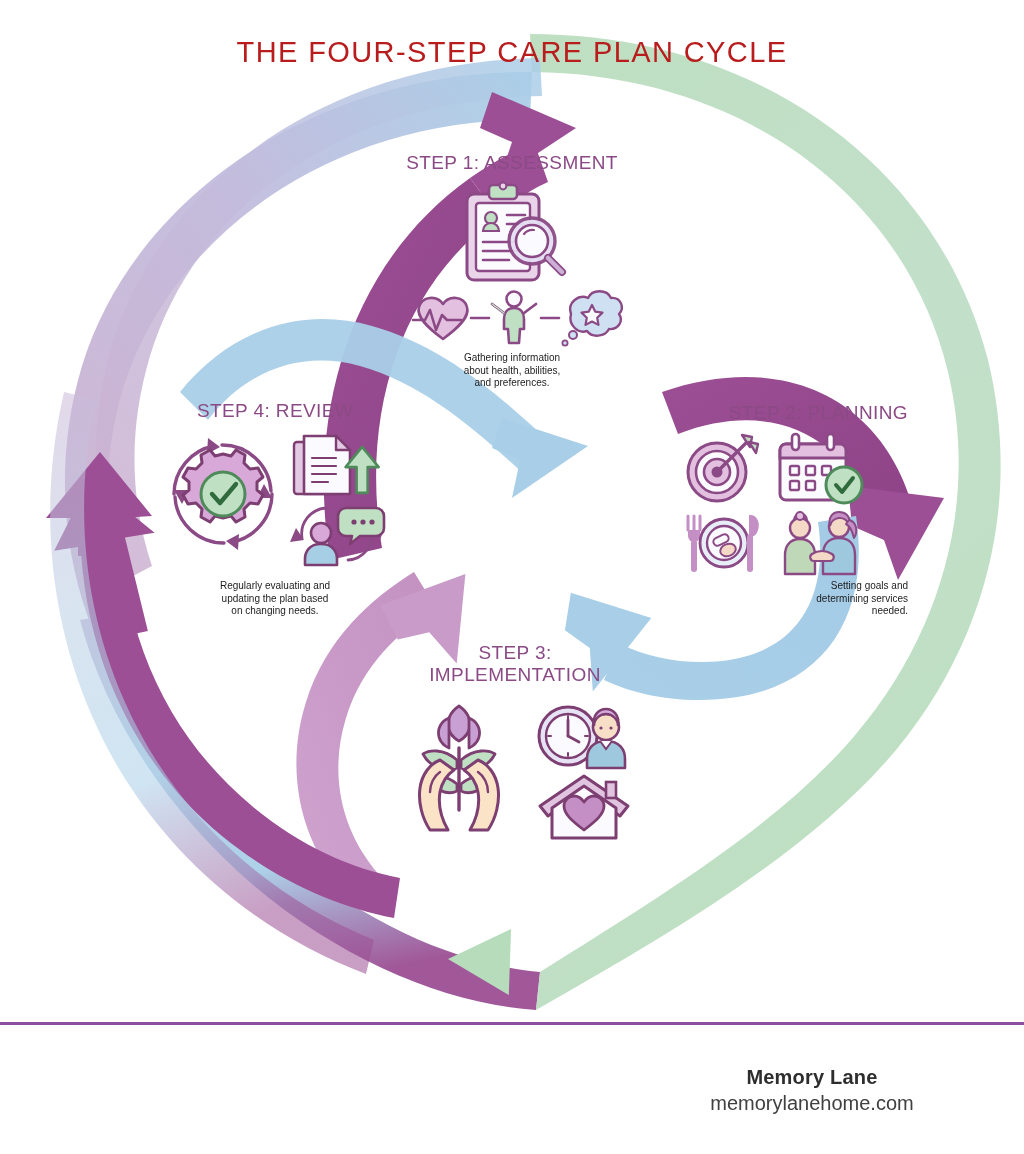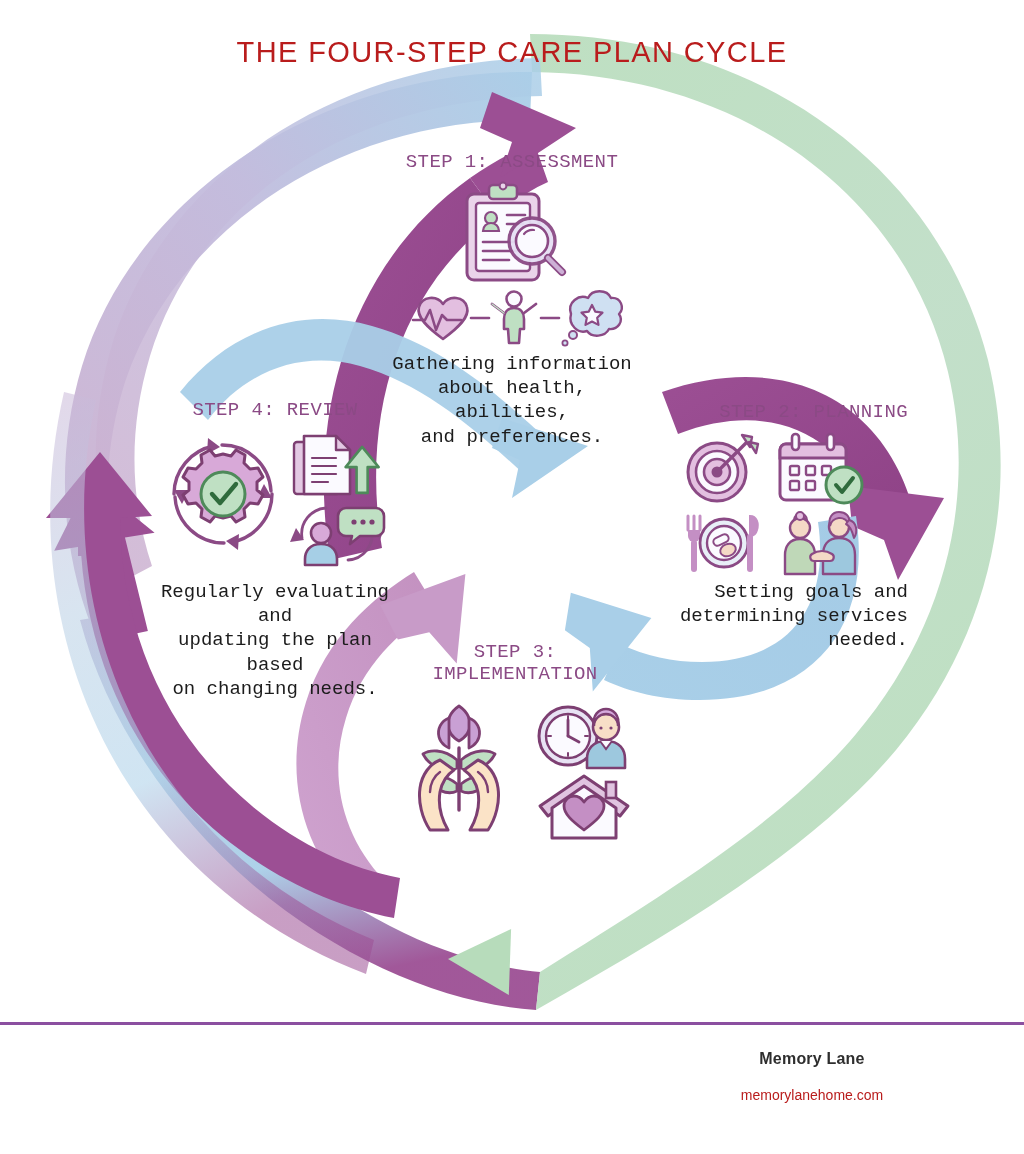--- a/index.html
+++ b/index.html
@@ -16,32 +16,32 @@
   .title{
     position:absolute;top:36px;left:0;width:1024px;
     text-align:center;
     font-size:29px;
     letter-spacing:1.4px;
     color:#b91c1c;
     font-weight:400;
     z-index:30;
   }
 
-  .step{position:absolute;z-index:25;text-align:center;font-family:Liberation Mono, monospace;}
+  .step{position:absolute;z-index:25;text-align:center;}
   .step-title{
     color:#8b4a85;
     font-size:19px;
     letter-spacing:.4px;
     line-height:1.15;
     margin-bottom:8px;
     white-space:pre-line;
   }
   .step-desc{
     color:#1c1c1c;
-    font-size:19px;
+    font-size:10px;
     line-height:1.28;
     margin-top:6px;
   }
   .icons{display:flex;justify-content:center;align-items:center;}
 
   
   #step1{left:382px;top:152px;width:260px;}
   #step2{left:640px;top:402px;width:268px;text-align:right;}
   #step3{left:383px;top:642px;width:264px;}
   #step4{left:148px;top:400px;width:254px;}
@@ -49,22 +49,22 @@
   
   .divider{
     position:absolute;left:0;top:1022px;width:1024px;height:3px;
     background:#8b4fa0;z-index:40;
   }
   .footer{
     position:absolute;left:0;top:1050px;width:1024px;
     text-align:center;z-index:40;
   }
   .footer-inner{width:424px;margin-left:600px;}
-  .brand{font-size:16px;font-weight:bold;color:#2e2e2e;letter-spacing:.2px;}
-  .brand-url{font-size:14px;color:#b91c1c;margin-top:19px;}
+  .brand{font-size:20px;font-weight:bold;color:#2e2e2e;letter-spacing:.2px;margin-top:16px;}
+  .brand-url{font-size:20px;color:#404040;margin-top:3px;}
 
   svg{display:block;overflow:visible;}
 </style>
 </head>
 <body>
 
 <div id="canvas">
 
   <div class="title">THE FOUR-STEP CARE PLAN CYCLE</div>
 

